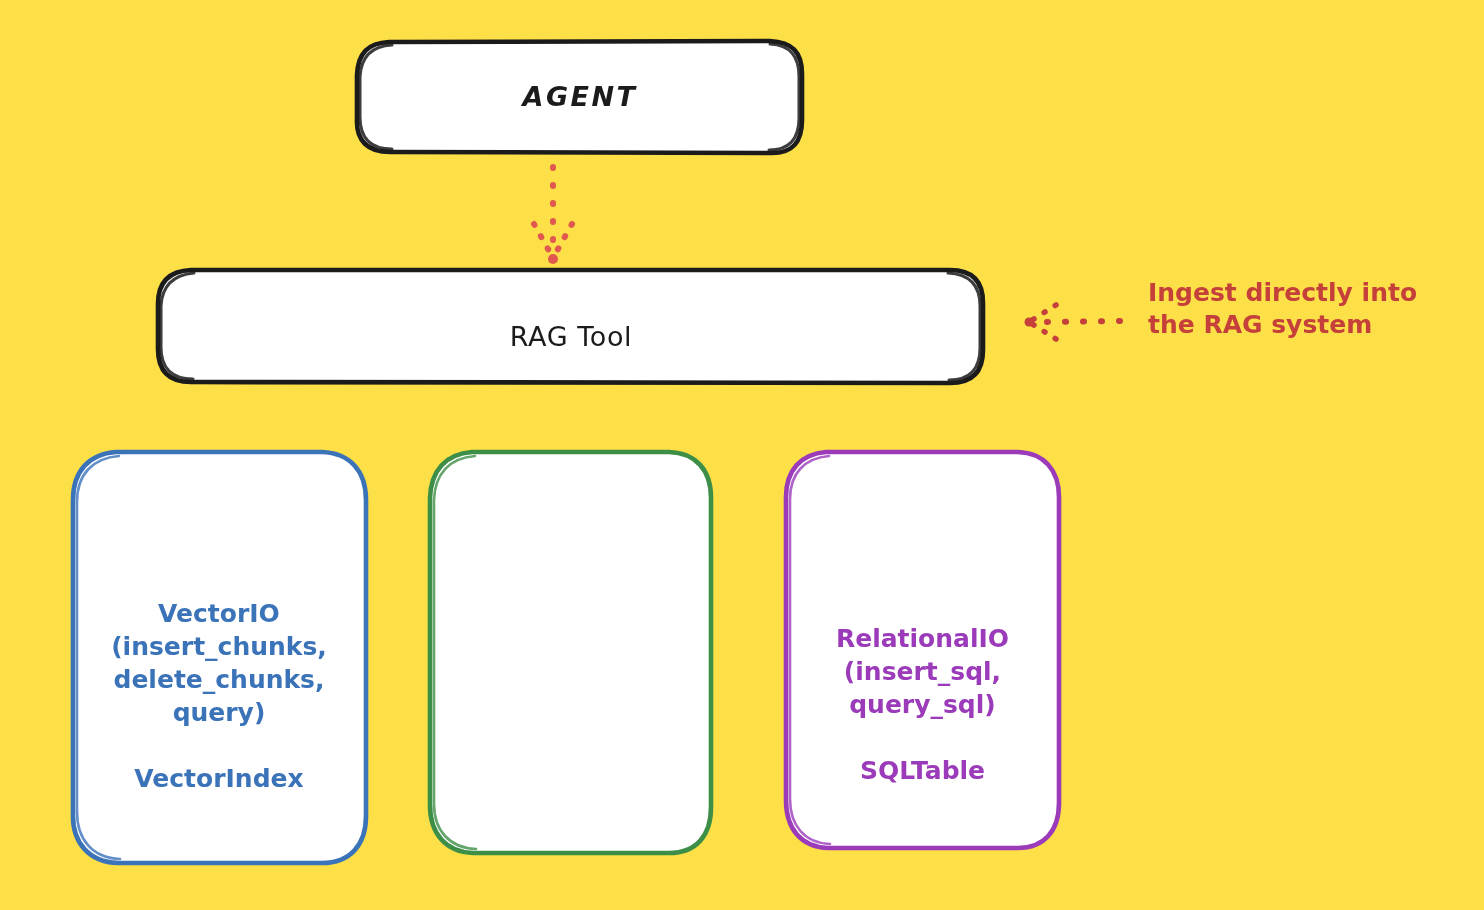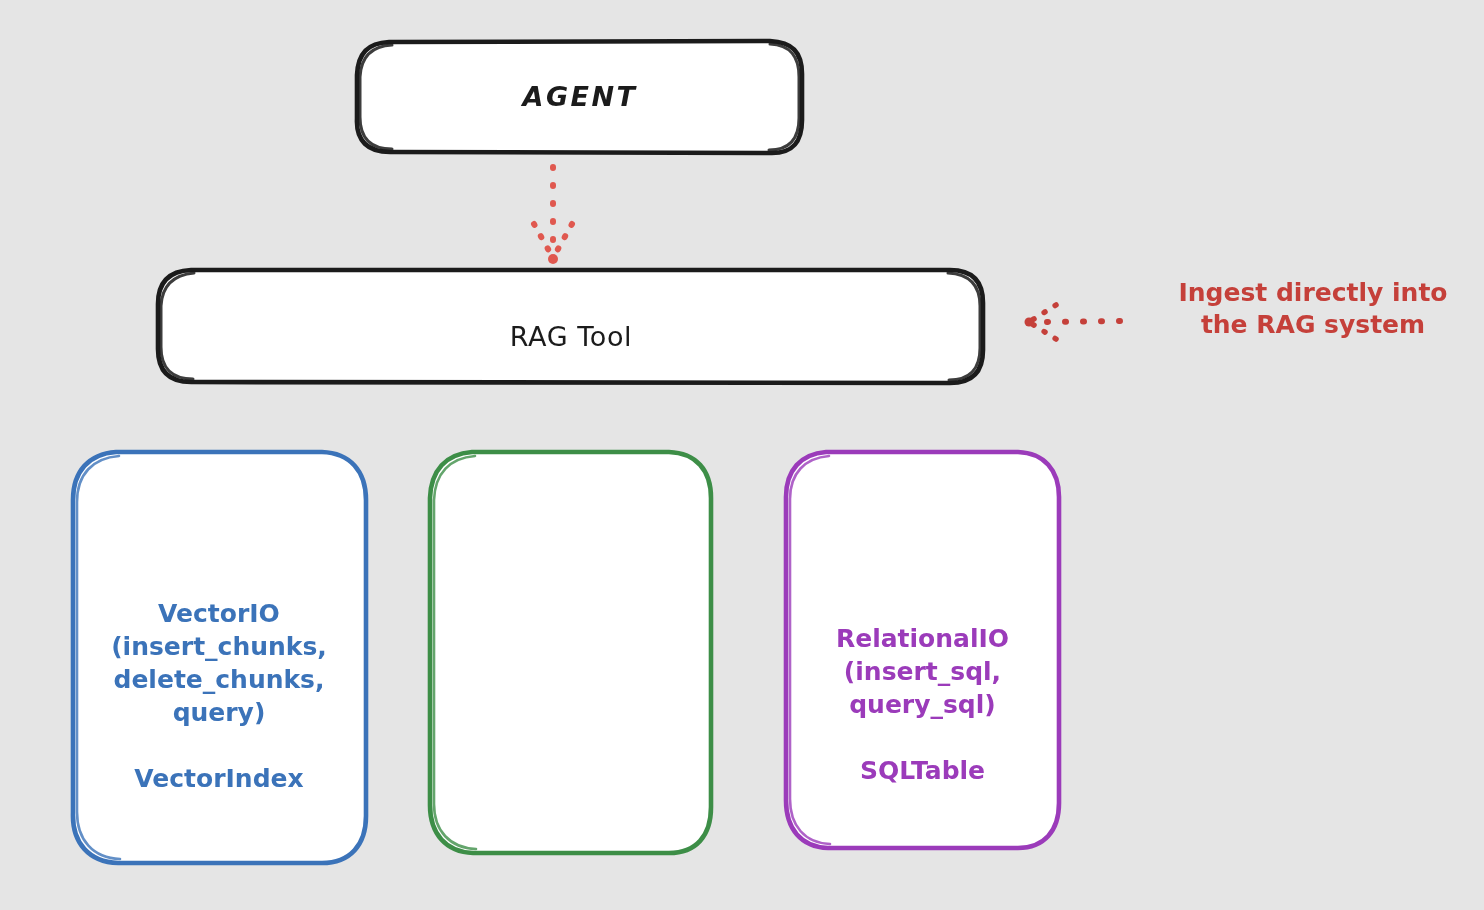--- a/index.html
+++ b/index.html
@@ -8,21 +8,21 @@
     padding: 0;
     background: #ffffff;
   }
   body {
     font-family: "DejaVu Sans", sans-serif;
   }
   #canvas {
     position: relative;
     width: 1484px;
     height: 910px;
-    background: #e5e5e5;
+    background: #fde047;
     overflow: hidden;
   }
   .svg-layer {
     position: absolute;
     left: 0;
     top: 0;
     width: 1484px;
     height: 910px;
     pointer-events: none;
   }
@@ -103,21 +103,21 @@
   }
   #relational-io-box .node-label { color: #9b3bba; }
 
   
   #ingest-annotation {
     position: absolute;
     left: 1148px;
     top: 277px;
     width: 330px;
     z-index: 3;
-    text-align: center;
+    text-align: left;
   }
   #ingest-annotation .node-label {
     font-family: "DejaVu Sans", sans-serif;
     font-size: 25px;
     font-weight: 600;
     line-height: 1.28;
     color: #c5403a;
     white-space: pre-line;
     display: block;
   }

